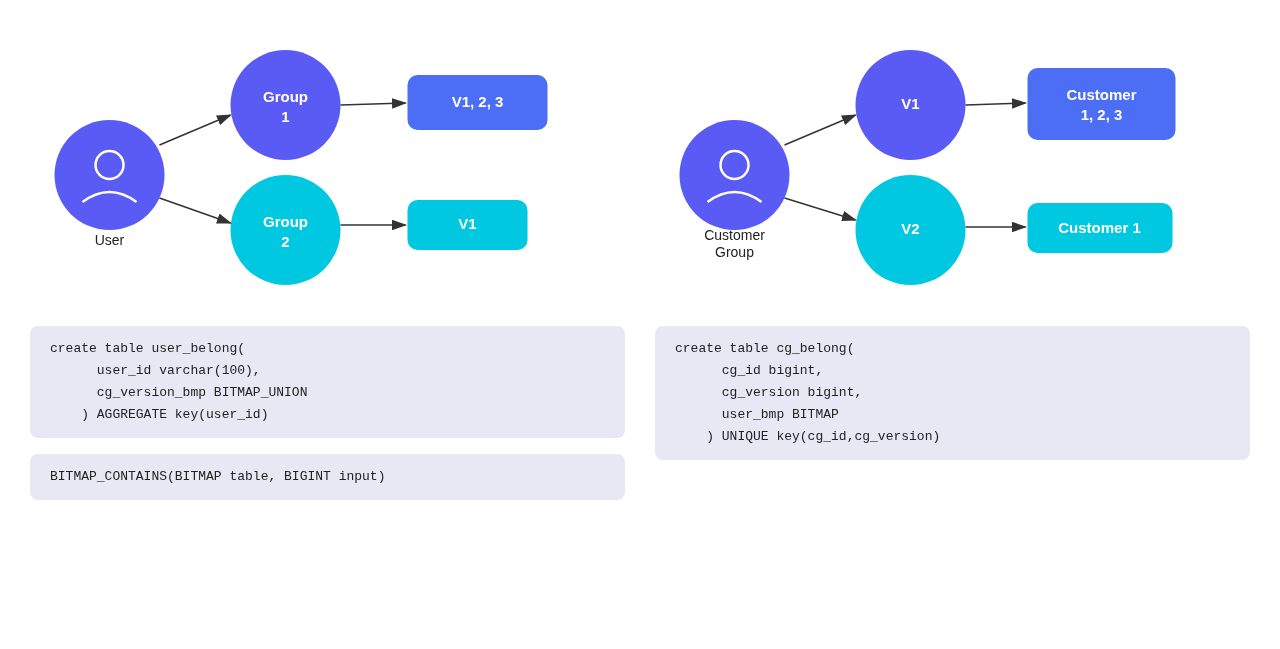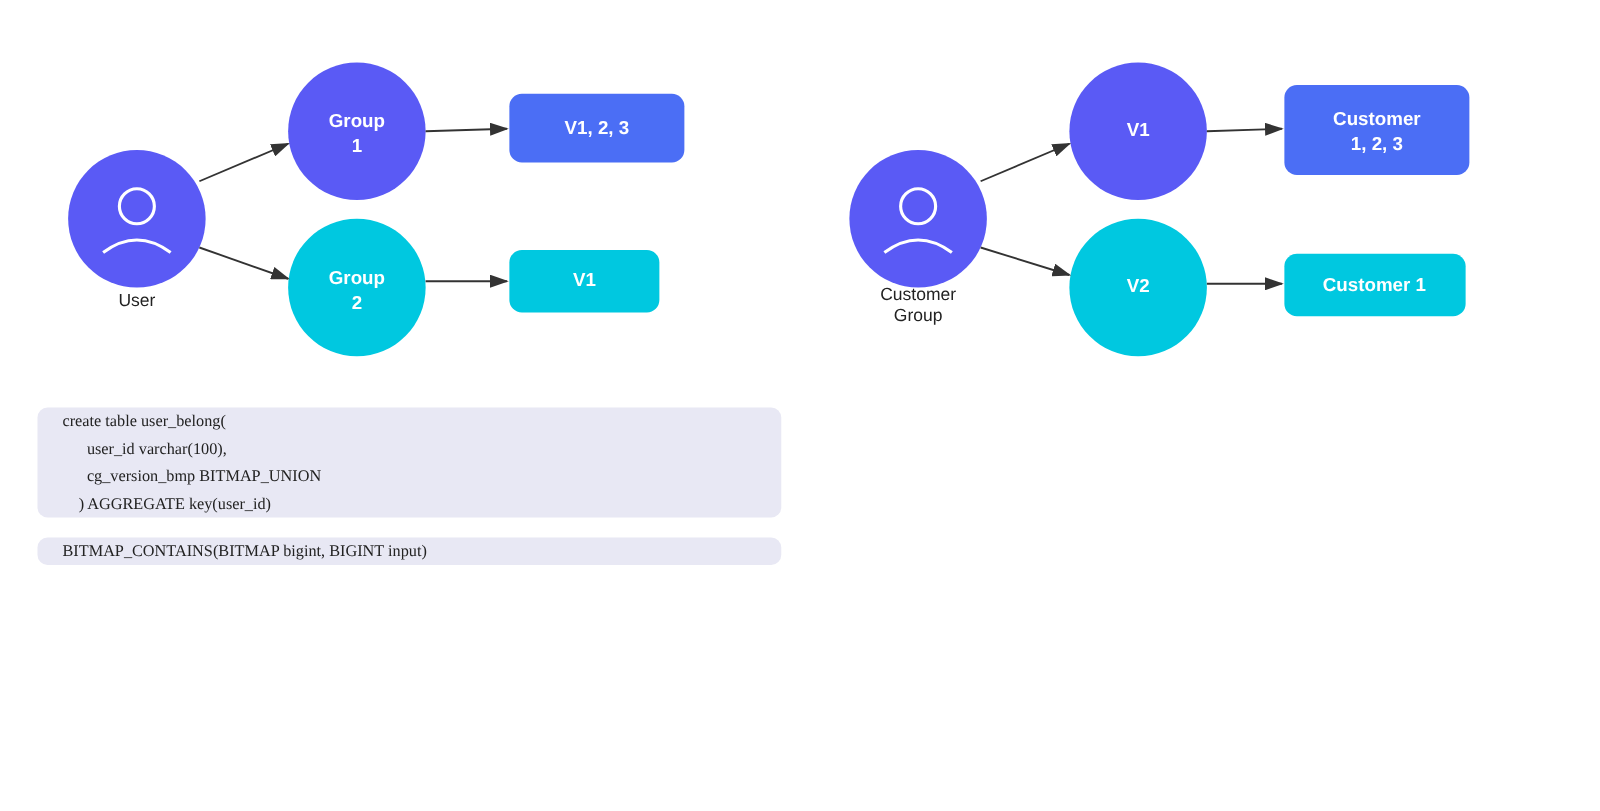--- a/index.html
+++ b/index.html
@@ -35,22 +35,22 @@
     svg.diagram-svg {
       position: absolute;
       top: 0; left: 0;
       width: 100%; height: 100%;
       overflow: visible;
     }
     
     .code-box {
       background: #e8e8f4;
       border-radius: 8px;
-      padding: 0 20px;
-      font-family: Liberation Serif, serif;
+      padding: 12px 20px;
+      font-family: Liberation Mono, monospace;
       font-size: 13px;
       color: #222;
       line-height: 1.7;
       white-space: pre;
     }
     
     .circle-user {
       fill: #5a5af5;
     }
     .circle-group1 {
@@ -122,21 +122,21 @@
         <line x1="303" y1="85" x2="368" y2="83" class="arrow"></line>
 
         <line x1="303" y1="205" x2="368" y2="205" class="arrow"></line>
       </svg>
     </div>
 
     <div class="code-box">create table user_belong(
       user_id varchar(100),
       cg_version_bmp BITMAP_UNION
     ) AGGREGATE key(user_id)</div>
-    <div class="code-box">BITMAP_CONTAINS(BITMAP bigint, BIGINT input)</div>
+    <div class="code-box">BITMAP_CONTAINS(BITMAP table, BIGINT input)</div>
   </div>
 
   <div class="panel">
     <div class="diagram-area">
       <svg class="diagram-svg" viewBox="0 0 580 290">
         <defs>
           <marker id="arrowhead2" markerWidth="10" markerHeight="7" refX="9" refY="3.5" orient="auto">
             <polygon points="0 0, 10 3.5, 0 7" fill="#333"></polygon>
           </marker>
         </defs>
@@ -161,14 +161,19 @@
         <rect x="365" y="183" width="145" height="50" rx="10" fill="#00c8e0"></rect>
         <text x="437" y="209" class="label" font-size="15">Customer 1</text>
 
         <line x1="122" y1="125" x2="193" y2="95" stroke="#333" stroke-width="1.5" fill="none" marker-end="url(#arrowhead2)"></line>
         <line x1="122" y1="178" x2="193" y2="200" stroke="#333" stroke-width="1.5" fill="none" marker-end="url(#arrowhead2)"></line>
         <line x1="303" y1="85" x2="363" y2="83" stroke="#333" stroke-width="1.5" fill="none" marker-end="url(#arrowhead2)"></line>
         <line x1="303" y1="207" x2="363" y2="207" stroke="#333" stroke-width="1.5" fill="none" marker-end="url(#arrowhead2)"></line>
       </svg>
     </div>
 
+    <div class="code-box">create table cg_belong(
+      cg_id bigint,
+      cg_version bigint,
+      user_bmp BITMAP
+    ) UNIQUE key(cg_id,cg_version)</div>
   </div>
 </div>
 
 </body></html>

